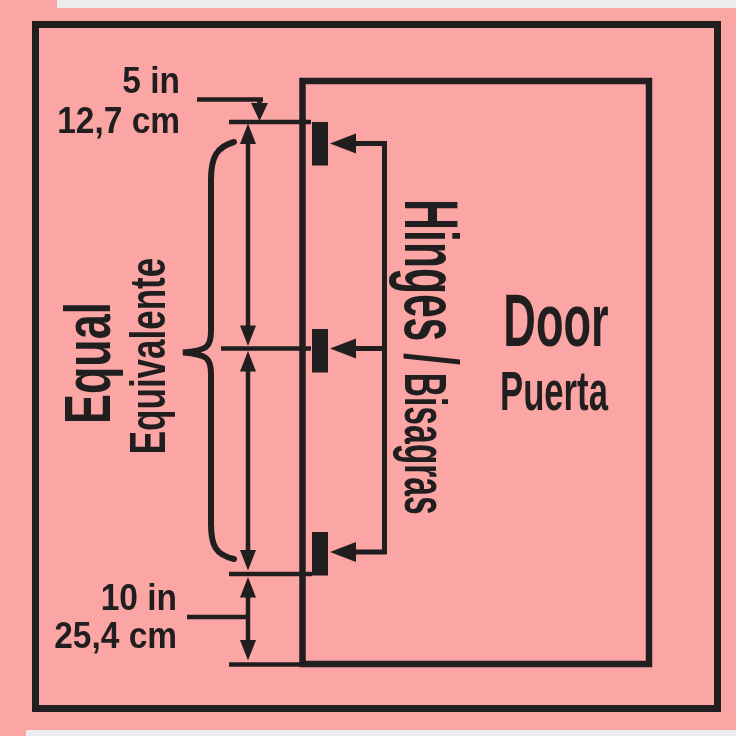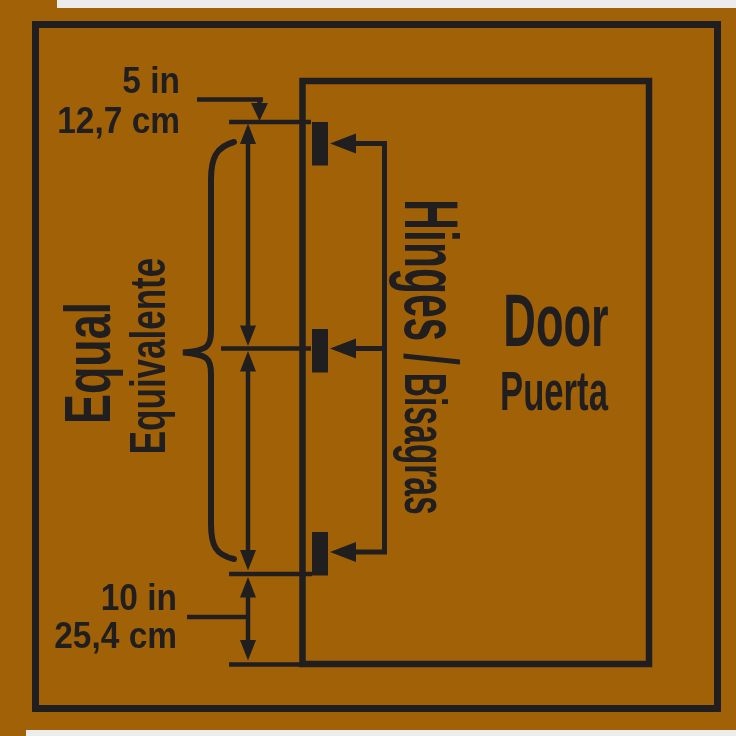--- a/index.html
+++ b/index.html
@@ -1,19 +1,19 @@
 <!DOCTYPE html>
 <html><head>
 <meta charset="utf-8">
 <style>
   html,body { margin:0; padding:0; background:#ffffff; }
   .canvas {
     position: relative;
     width: 736px; height: 736px;
-    background: #a16207;
+    background: #fca5a5;
     overflow: hidden;
     font-family: "Liberation Sans", sans-serif;
   }
   .linework { position:absolute; left:0; top:0; }
   .lbl {
     position: absolute;
     color: #211e1f;
     font-weight: bold;
     white-space: nowrap;
     line-height: 1;

